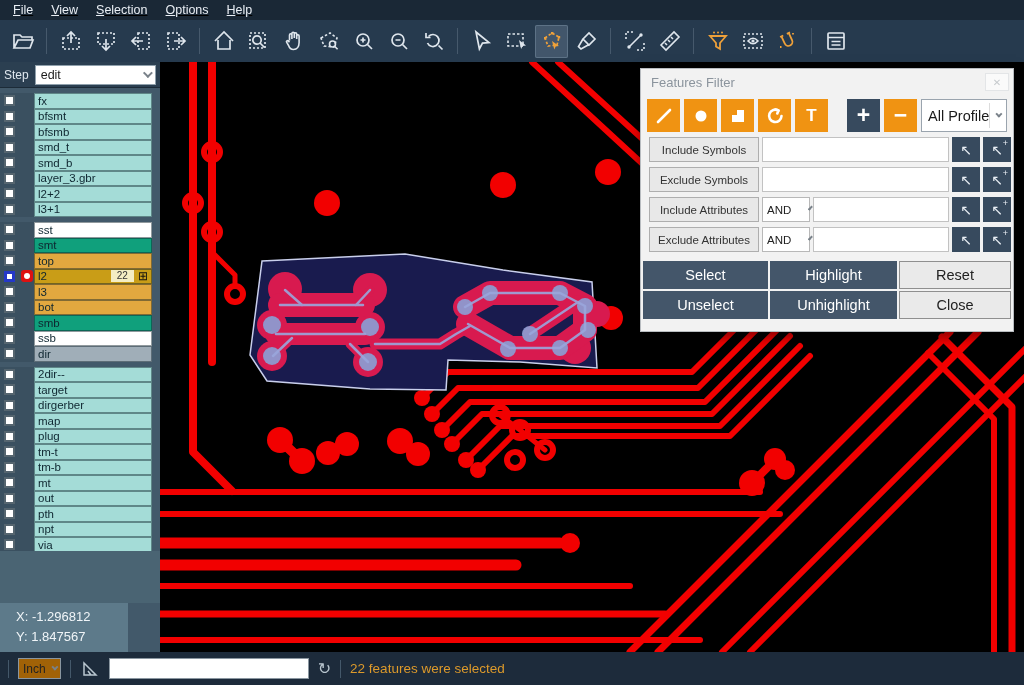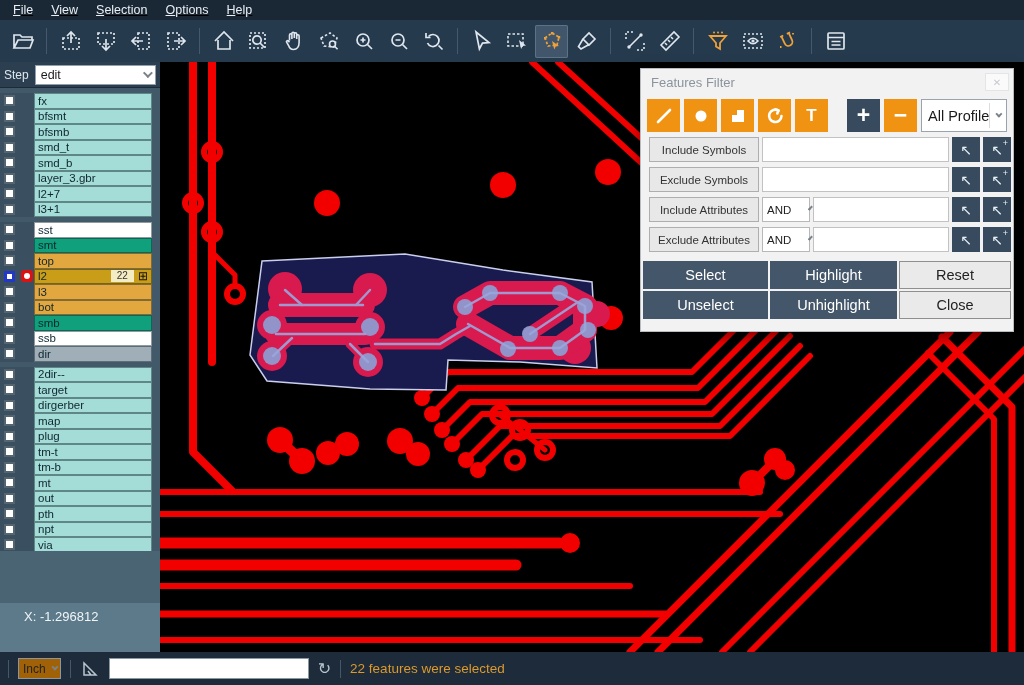--- a/index.html
+++ b/index.html
@@ -48,22 +48,22 @@
   .c-teal  { background:#a4dcd7; }
   .c-white { background:#ffffff; }
   .c-green { background:#10a07c; }
   .c-amber { background:#e2a83f; }
   .c-gold  { background:#c99d17; }
   .c-gray  { background:#a0aeb8; }
   .badge { margin-left:auto; background:#f4edc3; border-radius:0; font-size:10px; padding:0 6px; color:#333; line-height:12px; }
   .gridic { font-size:12px; color:#111; margin-left:4px; line-height:12px; }
 
   
-  .coords { position:absolute; left:0; bottom:0; width:160px; height:49px; background:#5d7a8a;
-            color:#f0f5f8; font-size:13px; line-height:20px; padding:4px 24px; }
+  .coords { position:absolute; left:0; bottom:0; width:128px; height:49px; background:#5d7a8a;
+            color:#f0f5f8; font-size:13px; line-height:20px; padding:4px 16px; }
   .coords-above { position:absolute; left:0; bottom:49px; width:160px; height:52px; background:#4a6473; }
 
   
   .dialog { position:absolute; left:640px; top:68px; width:374px; height:264px; background:#f2f2f2;
             border:1px solid #b8bcc0; box-shadow:2px 4px 12px rgba(0,0,0,.5); z-index:6; }
   .dtitle { height:26px; display:flex; align-items:center; padding:0 4px 0 10px; font-size:13px; color:#8b949d; }
   .dclose { margin-left:auto; width:24px; height:18px; background:#fafafa; color:#c6cacd; display:flex;
             align-items:center; justify-content:center; font-size:10px; border:1px solid #e3e5e7; }
   .dtools { display:flex; align-items:center; padding:4px 6px 0 6px; gap:4px; }
   .obtn { width:33px; height:33px; background:#f09312; display:flex; align-items:center; justify-content:center;
@@ -454,21 +454,21 @@
 
           </span>
         </div>
 
         <div class="lrow">
           <span class="cbcell">
             <span class="cb"></span>
           </span>
           <span class="ind"></span>
           <span class="lname c-teal">
-            <span>l2+7</span>
+            <span>l2+2</span>
 
           </span>
         </div>
 
         <div class="lrow">
           <span class="cbcell">
             <span class="cb"></span>
           </span>
           <span class="ind"></span>
           <span class="lname c-teal">
@@ -707,20 +707,21 @@
           <span class="ind"></span>
           <span class="lname c-teal">
             <span>via</span>
 
           </span>
         </div>
       </div>
     <div class="coords-above"></div>
     <div class="coords">
       <div>X: -1.296812</div>
+      <div>Y: 1.847567</div>
     </div>
   </div>
 
   <div class="dialog">
     <div class="dtitle">
       <span>Features Filter</span>
       <span class="dclose">
           <span>✕</span>
         </span>
     </div>

